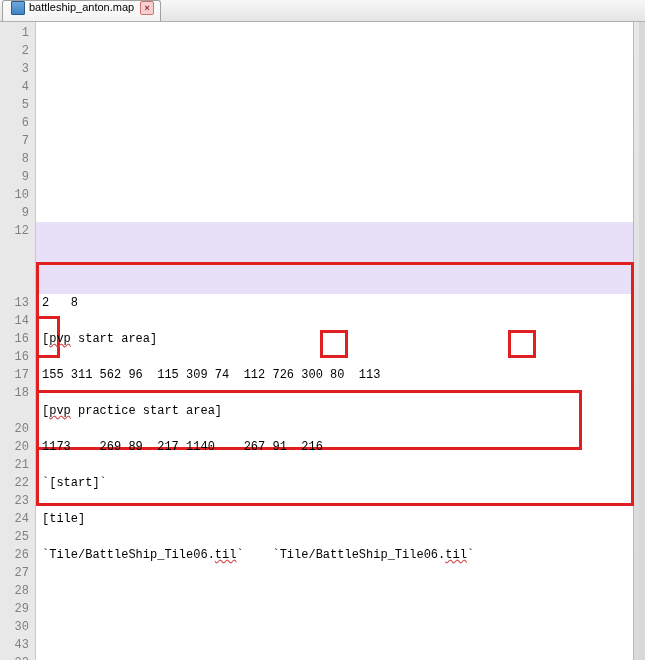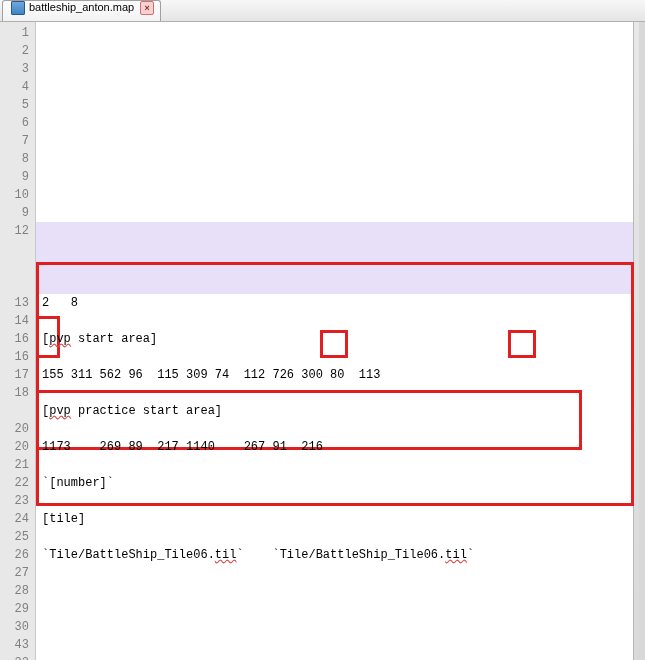--- a/index.html
+++ b/index.html
@@ -80,21 +80,21 @@
       <div class="redbox" style="left:472px;top:308px;width:22px;height:22px"></div>
       <div class="redbox" style="left:0px;top:368px;width:540px;height:54px"></div>
 
       <div class="txt">
 <div>&nbsp;</div>
 <div>2   8</div>
 <div><span>[</span><span class="ul">pvp</span><span> start area]</span></div>
 <div>155 311 562 96  115 309 74  112 726 300 80  113</div>
 <div><span>[</span><span class="ul">pvp</span><span> practice start area]</span></div>
 <div>1173    269 89  217 1140    267 91  216</div>
-<div>`[number]`</div>
+<div>`[start]`</div>
 <div>[tile]</div>
 <div><span>`Tile/BattleShip_Tile06.</span><span class="ul">til</span><span>`    `Tile/BattleShip_Tile06.</span><span class="ul">til</span><span>`</span></div>
 
 
 
 
 
 
 
 

